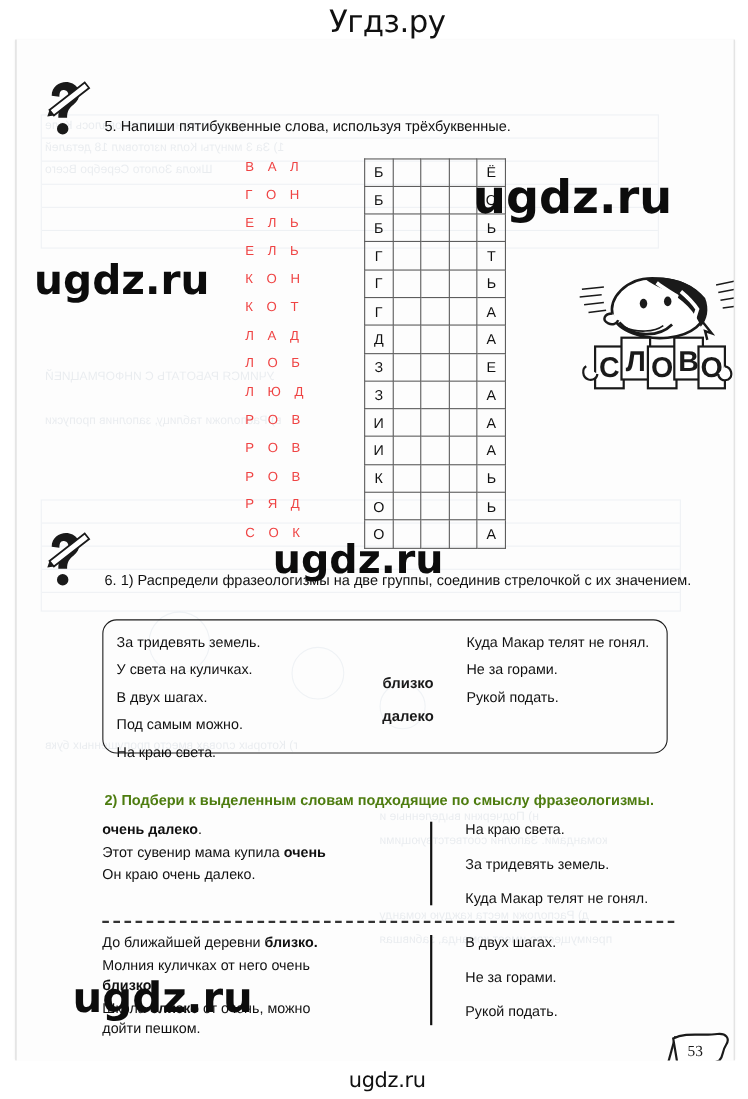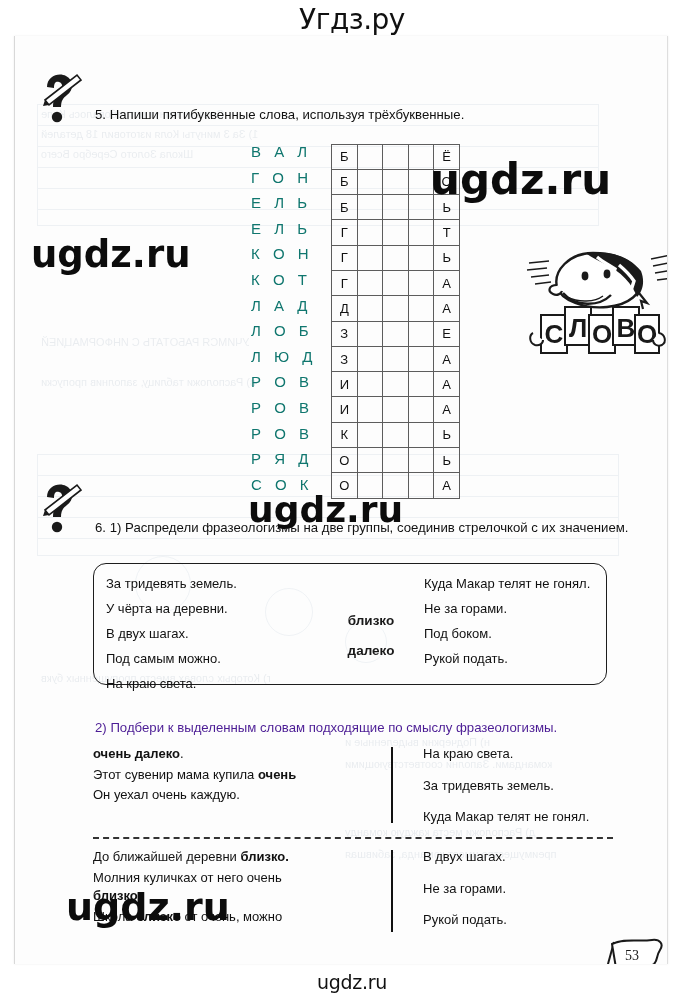--- a/index.html
+++ b/index.html
@@ -53,22 +53,22 @@
   
   .task-icon{position:absolute;width:46px;height:58px;}
 
   
   #ex5-title{
     position:absolute;left:80px;top:70px;width:540px;
     font-size:13.2px;line-height:17px;color:#111;
   }
   #ex5-wordlist{
     position:absolute;left:208px;top:103px;width:96px;
-    font-size:15px;line-height:25.6px;letter-spacing:4.5px;
-    color:#0f766e;text-align:left;margin-left:28px;
+    font-size:12px;line-height:25.6px;letter-spacing:4.5px;
+    color:#ef4444;text-align:left;
   }
   #ex5-wordlist .w{white-space:nowrap;}
 
   #ex5-grid{
     position:absolute;left:316px;top:107.5px;
     border-collapse:collapse;
   }
   #ex5-grid td{
     width:24.6px;height:24.3px;
     border:1px solid #5d5d5d;
@@ -92,21 +92,21 @@
   #ex6-left{left:12px;top:7px;width:215px;}
   #ex6-right{left:330px;top:7px;width:180px;}
   #ex6-mid{
     position:absolute;left:232px;top:42px;width:90px;
     text-align:center;font-weight:700;font-size:13.5px;line-height:30px;
   }
 
   
   #ex6b-title{
     position:absolute;left:80px;top:683px;width:585px;
-    font-size:13.2px;line-height:17px;color:#4c1d95;
+    font-size:13.2px;line-height:17px;color:#4d7c0f;font-weight:bold;
   }
   .pair-block{position:absolute;left:78px;width:545px;}
   .pair-left{
     position:absolute;left:0;width:298px;font-size:13px;
     line-height:18.5px;color:#111;
   }
   .pair-right{
     position:absolute;left:330px;width:215px;font-size:13px;
     line-height:18.5px;color:#111;
   }
@@ -347,51 +347,50 @@
     <circle cx="18" cy="47" r="5.2" fill="#1a1a1a"></circle>
     <path d="M6 30 L38 5 L42 10 L10 35 Z" fill="#ffffff" stroke="#1a1a1a" stroke-width="1.6"></path>
     <path d="M6 30 L10 35 L4 36 Z" fill="#1a1a1a"></path>
   </svg>
 
   <div id="ex6-title">6. 1) Распредели фразеологизмы на две группы, соединив стрелочкой с их значением.</div>
 
   <div id="ex6-box">
     <div class="ex6-col" id="ex6-left">
       <div>За тридевять земель.</div>
-      <div>У чёрта на деревни.</div>
+      <div>У света на куличках.</div>
       <div>В двух шагах.</div>
       <div>Под самым можно.</div>
       <div>На краю света.</div>
     </div>
     <div id="ex6-mid">
       <div>близко</div>
       <div>далеко</div>
     </div>
     <div class="ex6-col" id="ex6-right">
       <div>Куда Макар телят не гонял.</div>
       <div>Не за горами.</div>
-      <div>Под боком.</div>
       <div>Рукой подать.</div>
     </div>
   </div>
 
   <div id="ex6b-title">2) Подбери к выделенным словам подходящие по смыслу фразеологизмы.</div>
 
   <div class="pair-block" style="top:709px;height:80px;">
     <div class="divider-v" style="left:298px;top:2px;height:76px;"></div>
     <div class="pair-left">
       <div class="pl">
         <span class="ra"><b>очень далеко</b><span>.</span></span>
       </div>
       <div class="pl">
         <span>Этот сувенир мама купила</span>
         <b>очень</b>
       </div>
       <div class="pl">
-        <span>Он уехал очень каждую.</span>
+        <span>Он краю очень далеко.</span>
       </div>
     </div>
     <div class="pair-right">
       <div class="ritem">На краю света.</div>
       <div class="ritem">За тридевять земель.</div>
       <div class="ritem">Куда Макар телят не гонял.</div>
     </div>
   </div>
 
   <div id="dash-sep"></div>
@@ -404,20 +403,21 @@
         <b>близко.</b>
       </div>
       <div class="pl">
         <span>Молния куличках от него очень</span>
         <span class="ra"><b>близко</b><span>.</span></span>
       </div>
       <div class="pl">
         <span>Школа</span>
         <b>близко</b>
         <span>от очень, можно</span>
+        <span class="ra">дойти пешком.</span>
       </div>
     </div>
     <div class="pair-right">
       <div class="ritem">В двух шагах.</div>
       <div class="ritem">Не за горами.</div>
       <div class="ritem">Рукой подать.</div>
     </div>
   </div>
 
   <svg id="page-flag" viewBox="0 0 70 52">

